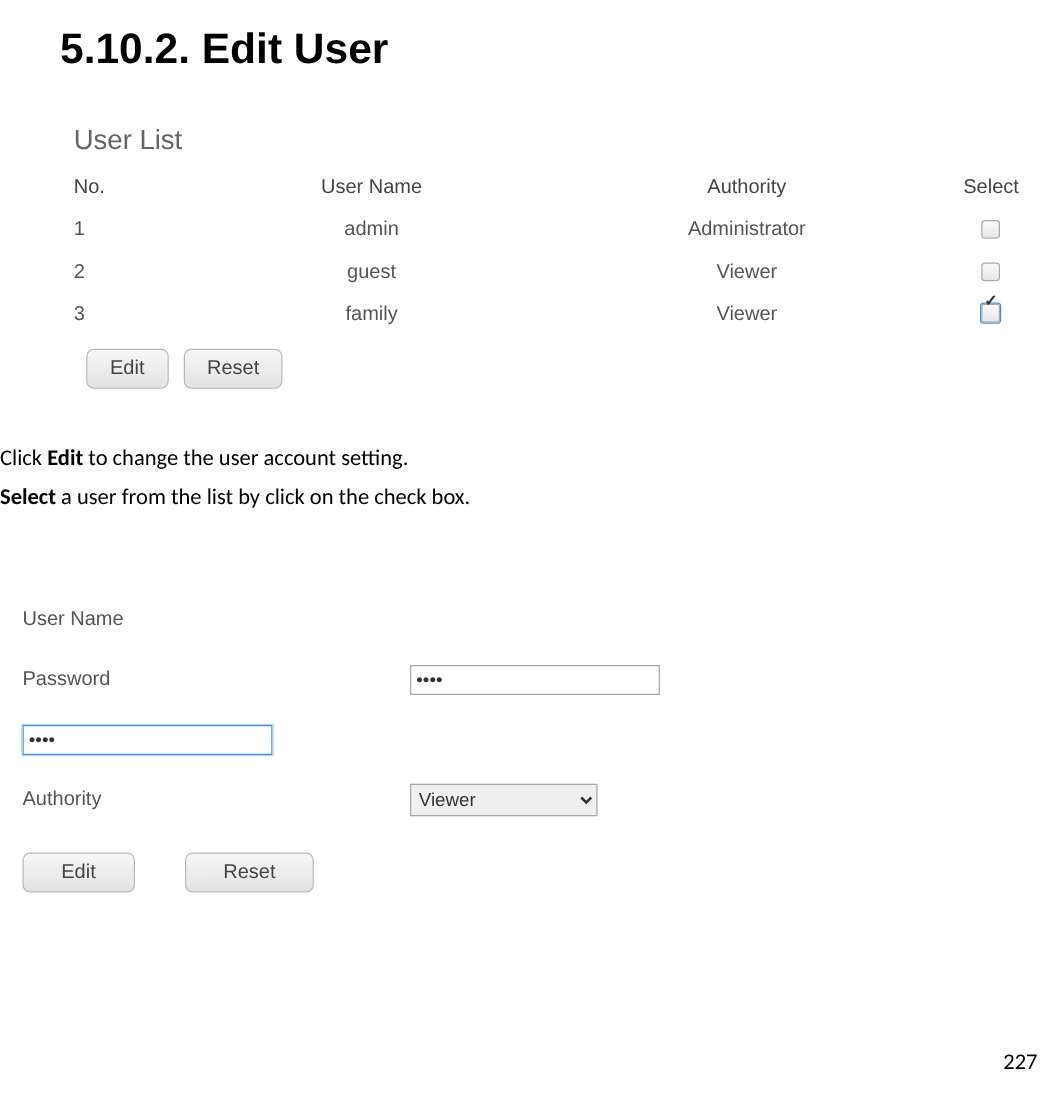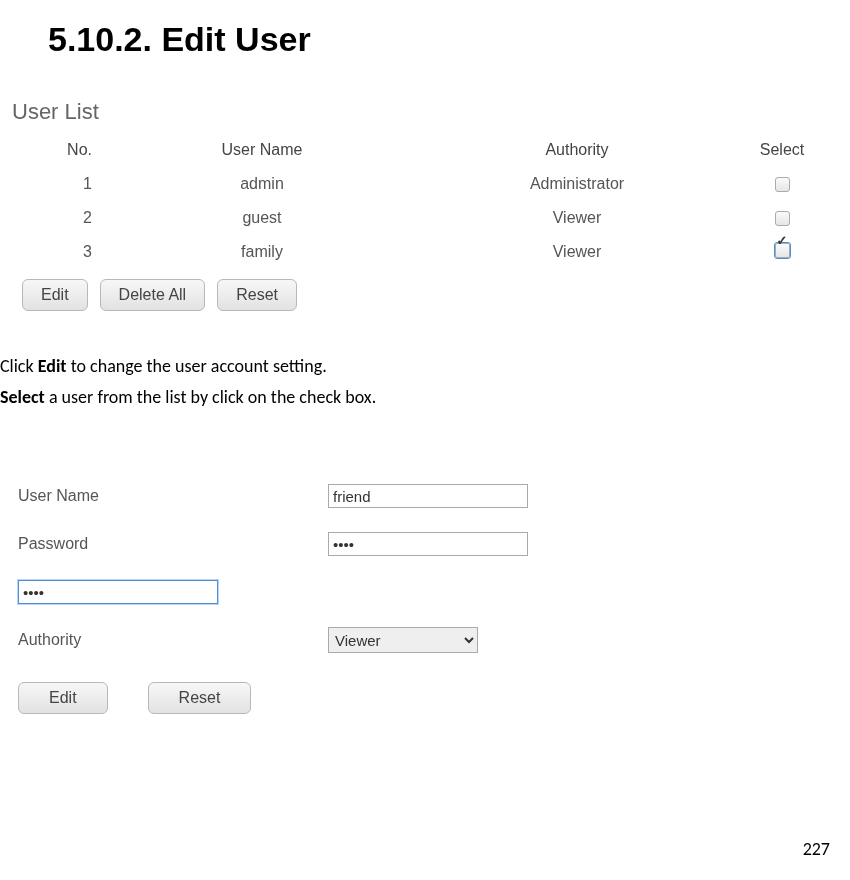--- a/index.html
+++ b/index.html
@@ -14,38 +14,39 @@
     .heading {
       font-size: 34px;
       font-weight: 600;
       padding: 20px 0 40px 48px;
       font-family: "Segoe UI", Arial, sans-serif;
     }
 
     .user-list-section {
       padding-left: 12px;
       padding-right: 0;
+      margin-left: 47px;
     }
     .user-list-title {
       font-size: 22px;
       color: #666;
       font-weight: 400;
       padding-bottom: 8px;
     }
     .user-table {
       width: 100%;
       font-size: 16px;
       color: #555;
     }
     .user-header-row, .user-row {
       display: flex;
       align-items: center;
       height: 34px;
     }
-    .col-no { width: 80px; text-align: right; }
+    .col-no { width: 80px; text-align: left; }
     .col-name { width: 340px; text-align: center; }
     .col-auth { width: 290px; text-align: center; }
     .col-select { width: 120px; text-align: center; }
     .user-header-row { color: #444; }
     .checkbox-plain {
       width: 15px; height: 15px;
       display: inline-block;
       border: 1px solid #aaa;
       border-radius: 3px;
       background: linear-gradient(#fafafa,#e6e6e6);
@@ -198,38 +199,36 @@
       <div class="col-select">
         <span class="checkbox-checked-wrap">
           <span class="checkbox-checked"></span>
         </span>
       </div>
     </div>
   </div>
 
   <div class="btn-row">
     <button class="ui-btn">Edit</button>
-    <button class="ui-btn">Delete All</button>
     <button class="ui-btn">Reset</button>
   </div>
 </div>
 
 <div class="instruction-block">
   <div>
     <span>Click </span><span class="b">Edit</span><span> to change the user account setting.</span>
   </div>
   <div>
     <span class="b">Select</span><span> a user from the list by click on the check box.</span>
   </div>
 </div>
 
 <div class="edit-form">
   <div class="form-row">
     <div class="form-label">User Name</div>
-    <input type="text" class="text-input" value="friend" style="">
   </div>
   <div class="form-row">
     <div class="form-label">Password</div>
     <input type="text" class="text-input" value="••••" style="">
   </div>
   <div class="form-row">
     <input type="text" class="text-input focused" value="••••" style="">
   </div>
   <div class="form-row">
     <div class="form-label">Authority</div>

